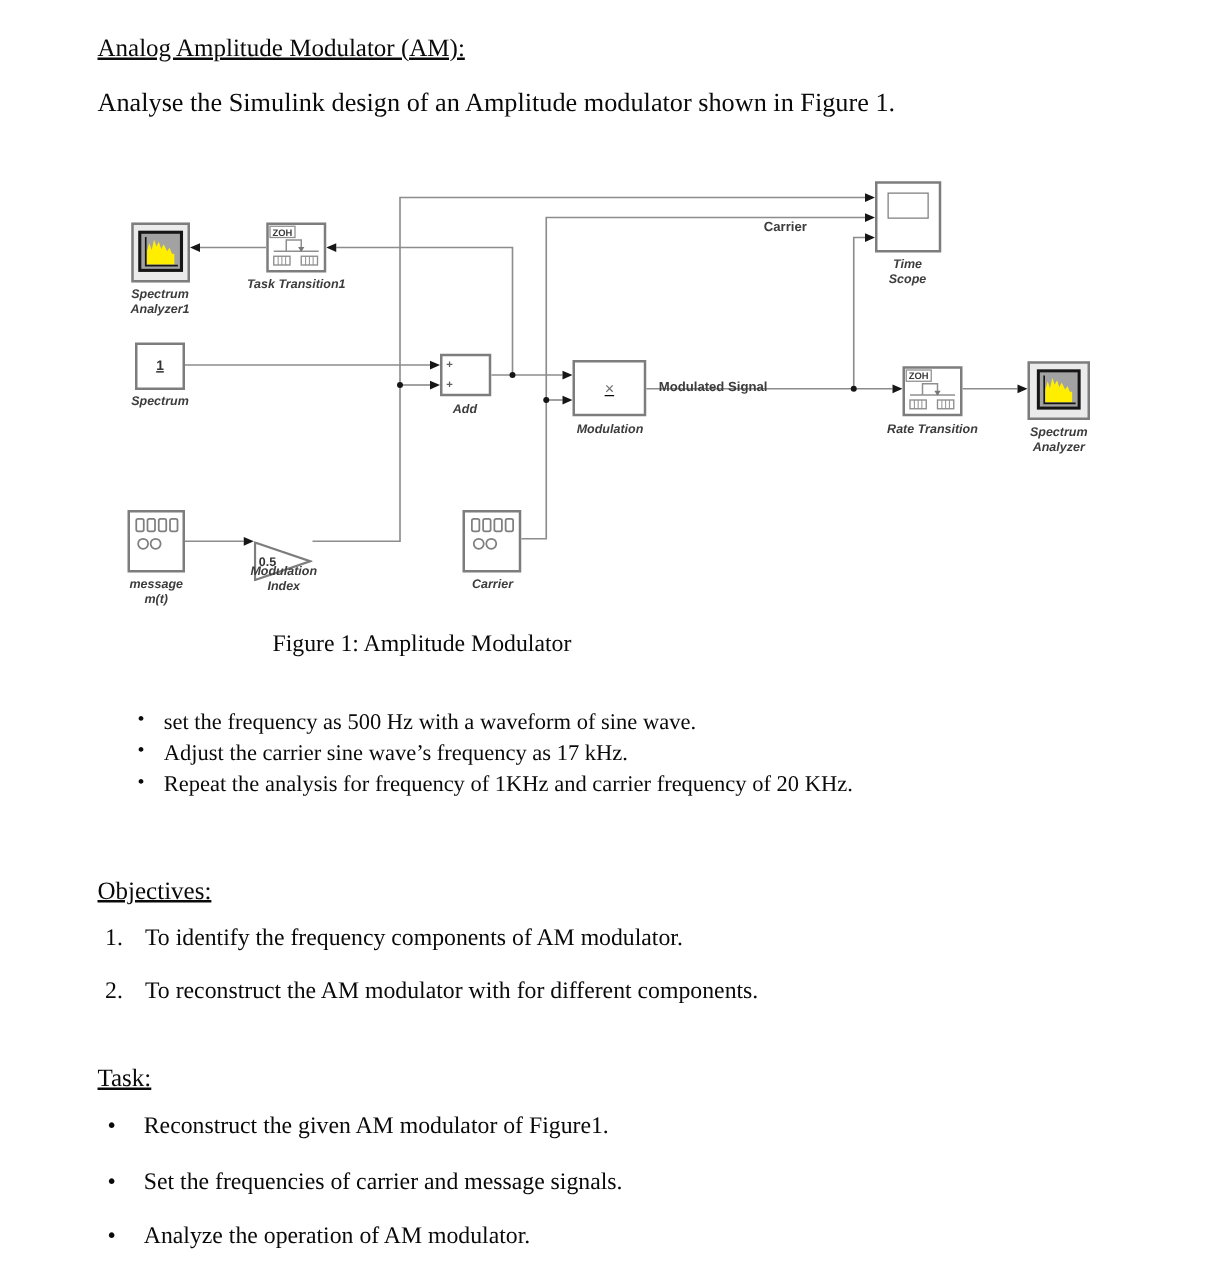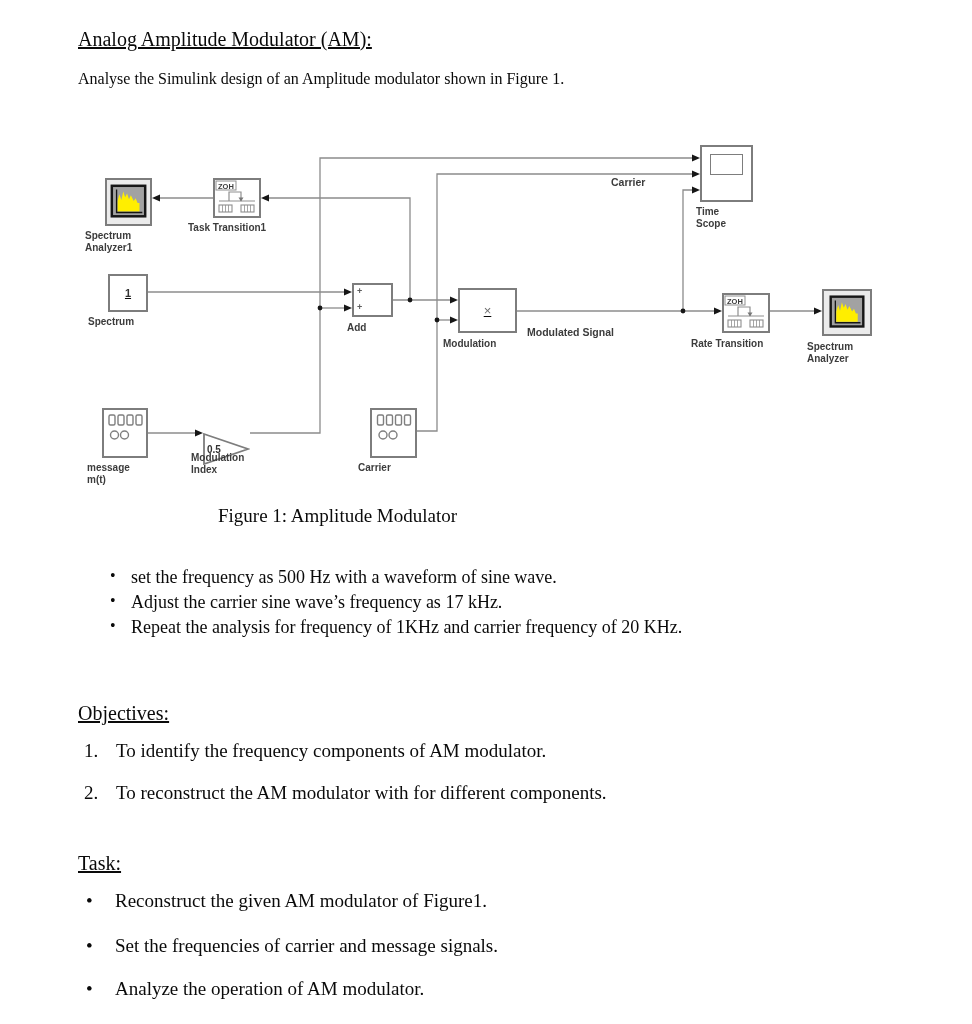--- a/index.html
+++ b/index.html
@@ -4,21 +4,21 @@
 <style>
   * { margin:0; padding:0; box-sizing:border-box; }
   html,body { width:972px; height:1024px; }
   body {
     position:relative; background:#ffffff; color:#0a0a0a;
     font-family:"Liberation Serif", serif; overflow:hidden;
   }
 
   
   .doc-title { position:absolute; left:78px; top:28px; font-size:20px; font-weight:normal; text-decoration:underline; }
-  .doc-intro { position:absolute; left:78px; top:70px; font-size:16px; }
+  .doc-intro { position:absolute; left:78px; top:70px; font-size:21px; }
   .fig-caption { position:absolute; left:218px; top:505px; font-size:19px; }
 
   .freq-item { position:absolute; left:110px; display:flex; font-size:18px; }
   .freq-item .bullet { width:21px; font-size:16px; }
 
   .sec-heading { position:absolute; left:78px; font-size:20px; font-weight:normal; text-decoration:underline; }
 
   .obj-item { position:absolute; left:84px; display:flex; font-size:19px; }
   .obj-item .num { width:32px; }
 
@@ -26,21 +26,21 @@
   .task-item .bullet { width:29px; font-size:19px; }
 
   
   .diagram { position:absolute; left:95px; top:140px; width:790px; height:360px; }
   .wires { position:absolute; left:0; top:0; }
   .blk { position:absolute; background:#ffffff; border:2px solid #7d7d7d;text-decoration:underline; }
   .icon-blk { background:#ebebeb; padding:1px; }
   .blk svg { display:block; width:100%; height:100%; }
   .blk-label {
     position:absolute; font-family:"Liberation Sans", sans-serif;
-    font-size:10px; font-weight:bold; color:#3c3c3c; line-height:12px;
+    font-size:10px; font-weight:bold; color:#3c3c3c; text-align:center; line-height:12px;font-style:italic;
   }
   .annot {
     position:absolute; font-family:"Liberation Sans", sans-serif;
     font-size:10.5px; font-weight:bold; color:#3c3c3c; white-space:nowrap;
   }
   .center-val {
     width:100%; height:100%; display:flex; align-items:center; justify-content:center;
     font-family:"Liberation Sans", sans-serif; font-weight:bold; font-size:11px; color:#333;
   }
   .op-val { font-size:13px; font-weight:normal; color:#6e6e6e; }
@@ -145,21 +145,21 @@
   <div class="blk" style="left:257px;top:143px;width:41px;height:34px">
     <span class="add-plus" style="top:2px">+</span>
     <span class="add-plus" style="top:18px">+</span>
   </div>
   <div class="blk-label" style="left:252px;top:182px;width:50px">Add</div>
 
   <div class="blk" style="left:363px;top:148px;width:59px;height:45px">
     <div class="center-val op-val">×</div>
   </div>
   <div class="blk-label" style="left:348px;top:198px;width:90px">Modulation</div>
-  <div class="annot" style="left:432px;top:186px">Modulated Signal</div>
+  <div class="annot" style="left:432px;top:164px">Modulated Signal</div>
 
   <div class="blk" style="left:627px;top:153px;width:48px;height:40px">
     <svg viewBox="0 0 44 36">
       <rect x="1" y="1" width="20" height="9" fill="none" stroke="#8f8f8f" stroke-width="1"></rect>
       <text x="3" y="8.5" font-family="Liberation Sans, sans-serif" font-size="7.5" font-weight="bold" fill="#3c3c3c">ZOH</text>
       <line x1="4" y1="21" x2="40" y2="21" stroke="#8f8f8f" stroke-width="1.2"></line>
       <polyline points="14,21 14,12 26,12 26,21" fill="none" stroke="#8f8f8f" stroke-width="1.2"></polyline>
       <polygon points="23.5,17.5 28.5,17.5 26,21.5" fill="#777"></polygon>
       <rect x="4" y="25" width="13" height="7" fill="none" stroke="#8f8f8f" stroke-width="1.1"></rect>
       <line x1="7.5" y1="25" x2="7.5" y2="32" stroke="#8f8f8f" stroke-width="0.8"></line>

